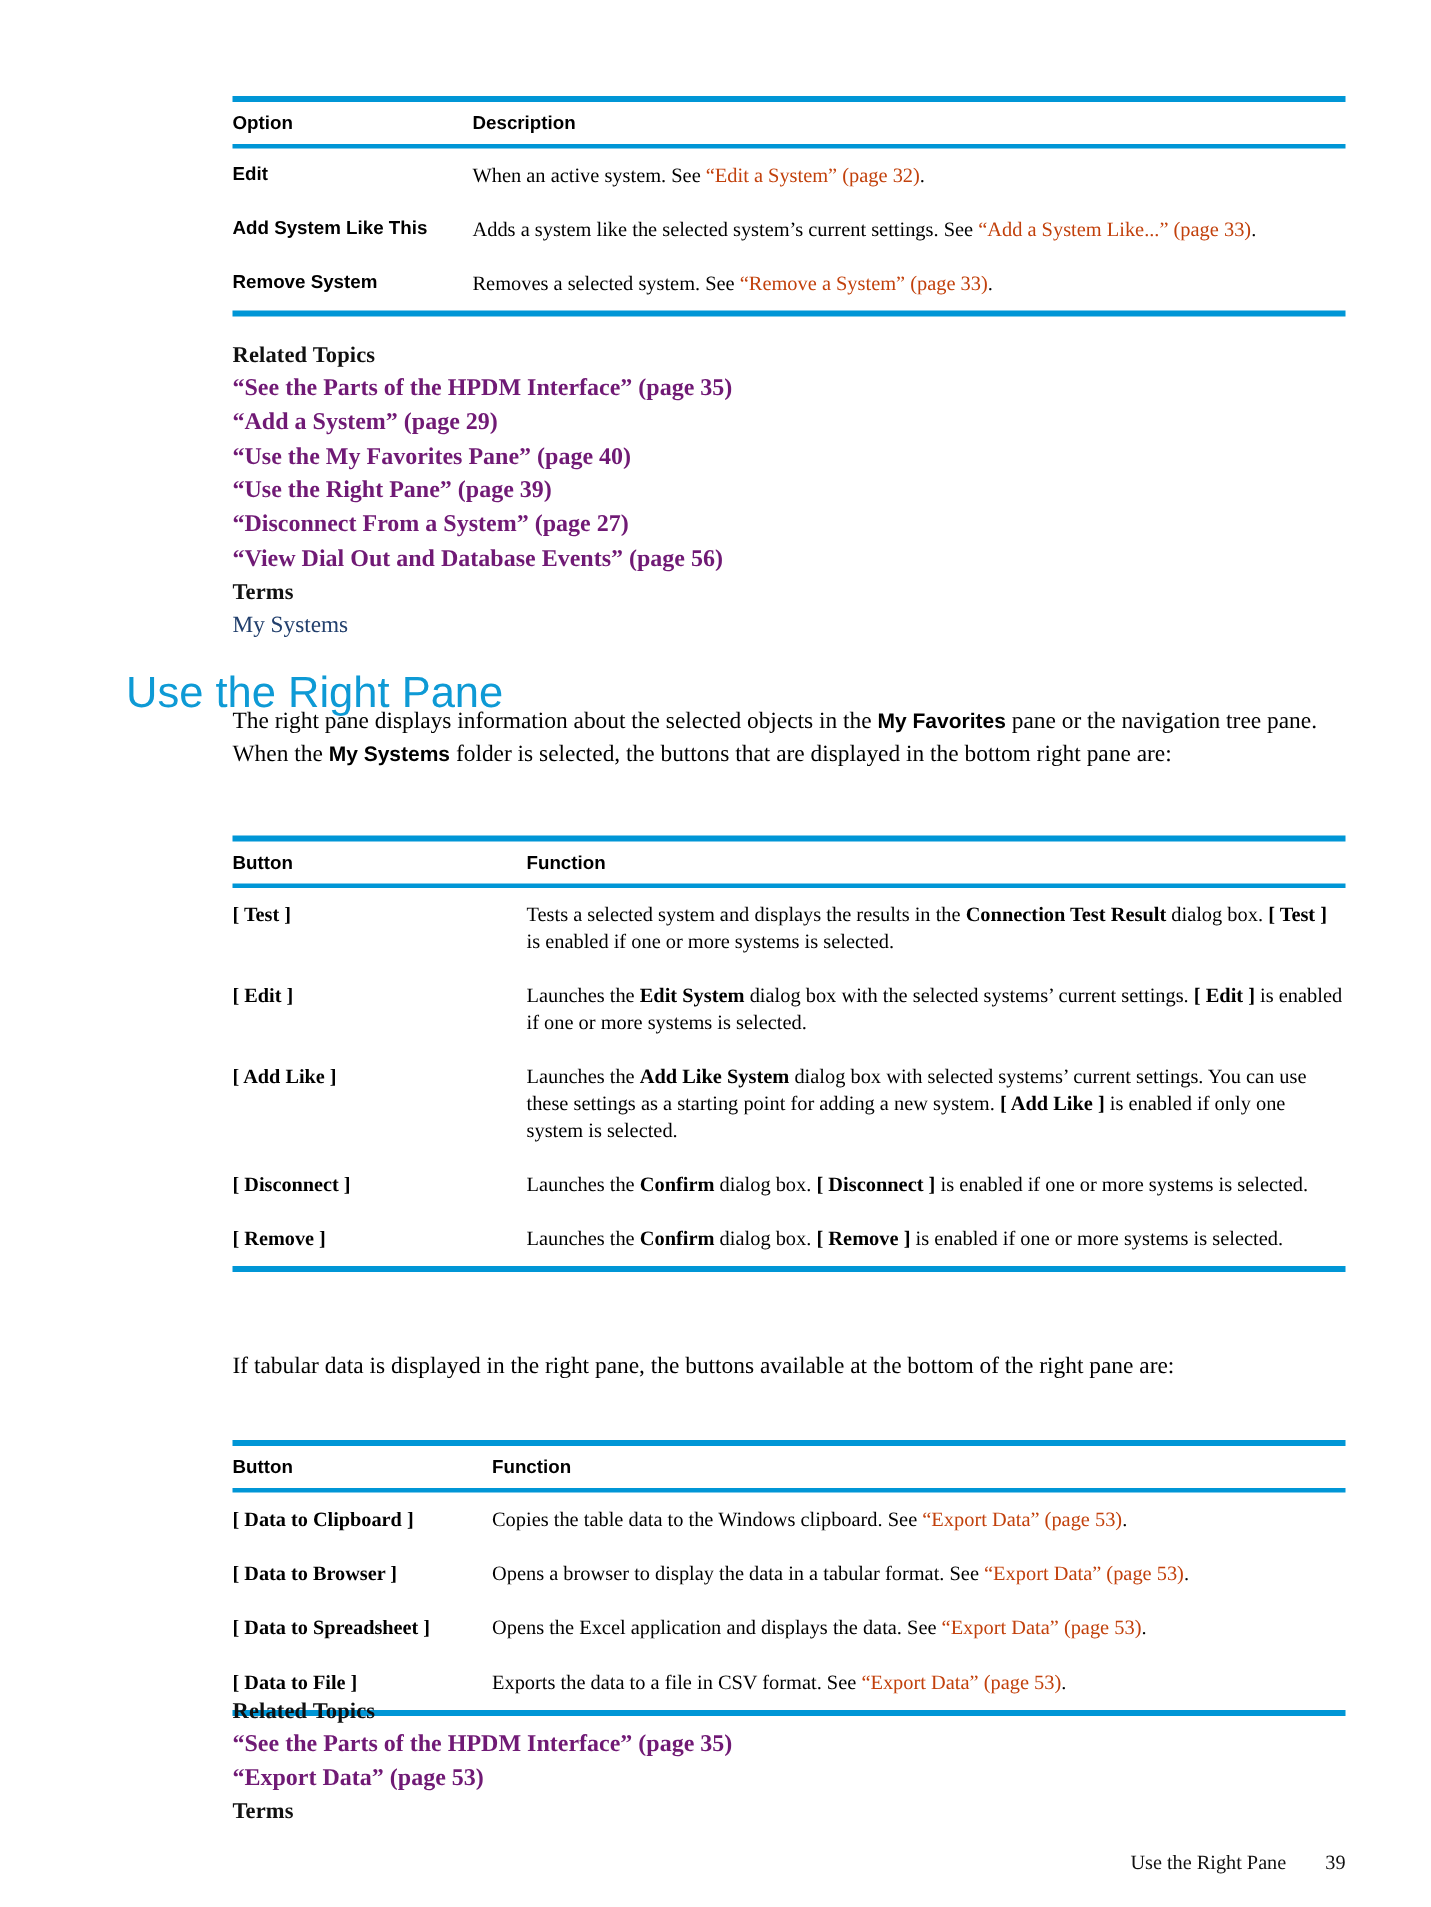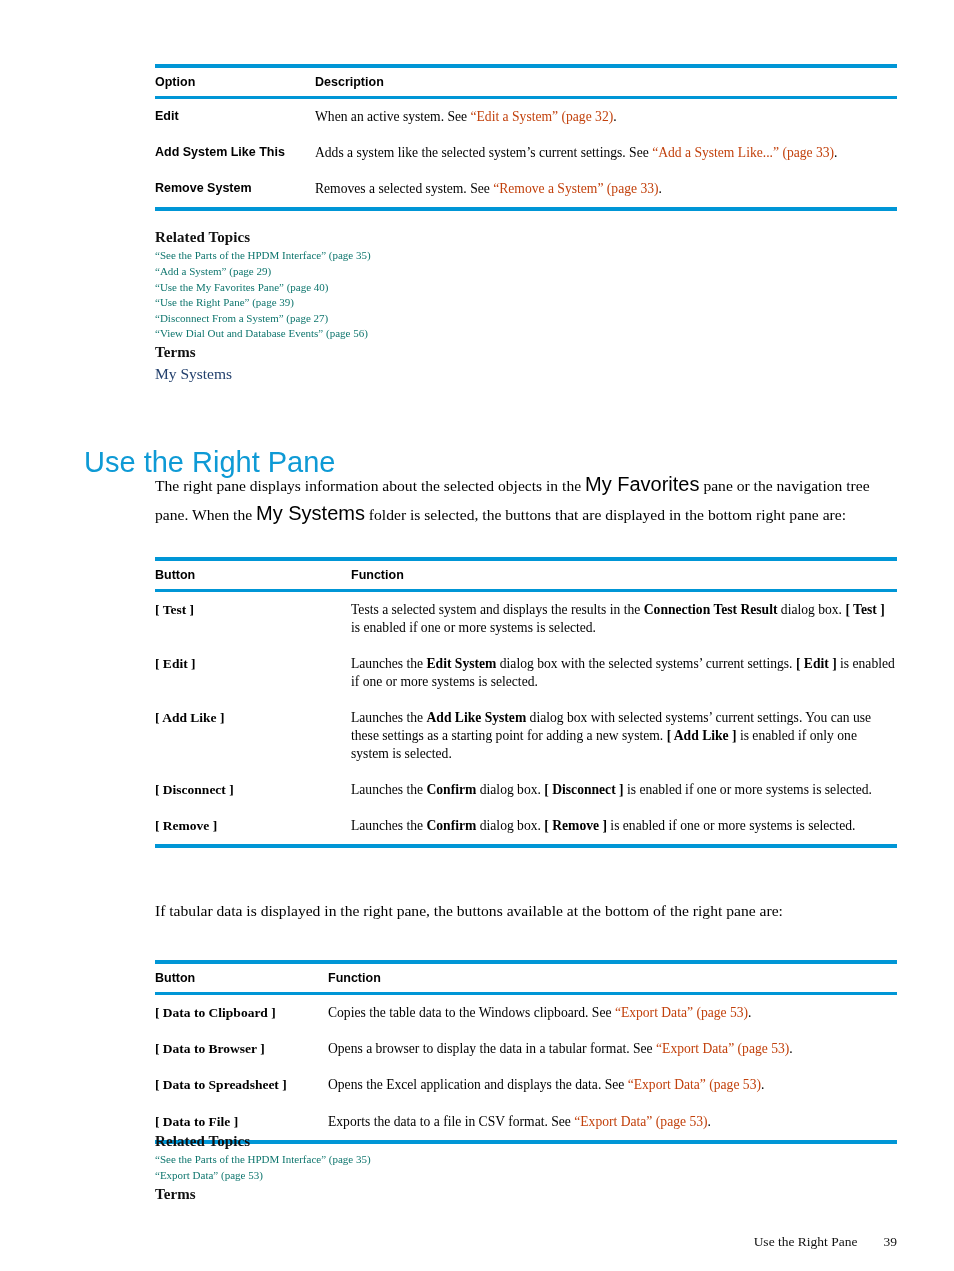--- a/index.html
+++ b/index.html
@@ -88,24 +88,25 @@
     font-family: "Liberation Serif", "DejaVu Serif", serif;
   }
   .rt-head {
     font-weight: bold;
     font-size: 15px;
     color: #101010;
     line-height: 1.42;
     letter-spacing: .1px;
   }
   .rt-link {
-    font-size: 11px;
-    color: #0f766e;
+    font-size: 16px;
+    color: #701a75;
     line-height: 1.42;
     white-space: nowrap;
+    font-weight: bold;
   }
   .rt-term {
     font-size: 15.5px;
     color: #23406d;
     line-height: 1.42;
   }
 
   
   .h1 {
     position: absolute;
@@ -120,21 +121,21 @@
   }
 
   
   .para {
     position: absolute;
     font-family: "Liberation Serif", "DejaVu Serif", serif;
     font-size: 15.6px;
     line-height: 1.44;
     color: #000;
   }
-  .para b { font-family: "Liberation Sans", "DejaVu Sans", sans-serif; font-size: 20px; font-weight: normal; }
+  .para b { font-family: "Liberation Sans", "DejaVu Sans", sans-serif; font-size: 14px; font-weight: bold; }
 
   
   .footer {
     position: absolute;
     top: 1222px;
     left: 155px;
     width: 742px;
     text-align: right;
     font-family: "Liberation Serif", "DejaVu Serif", serif;
     font-size: 13.5px;

